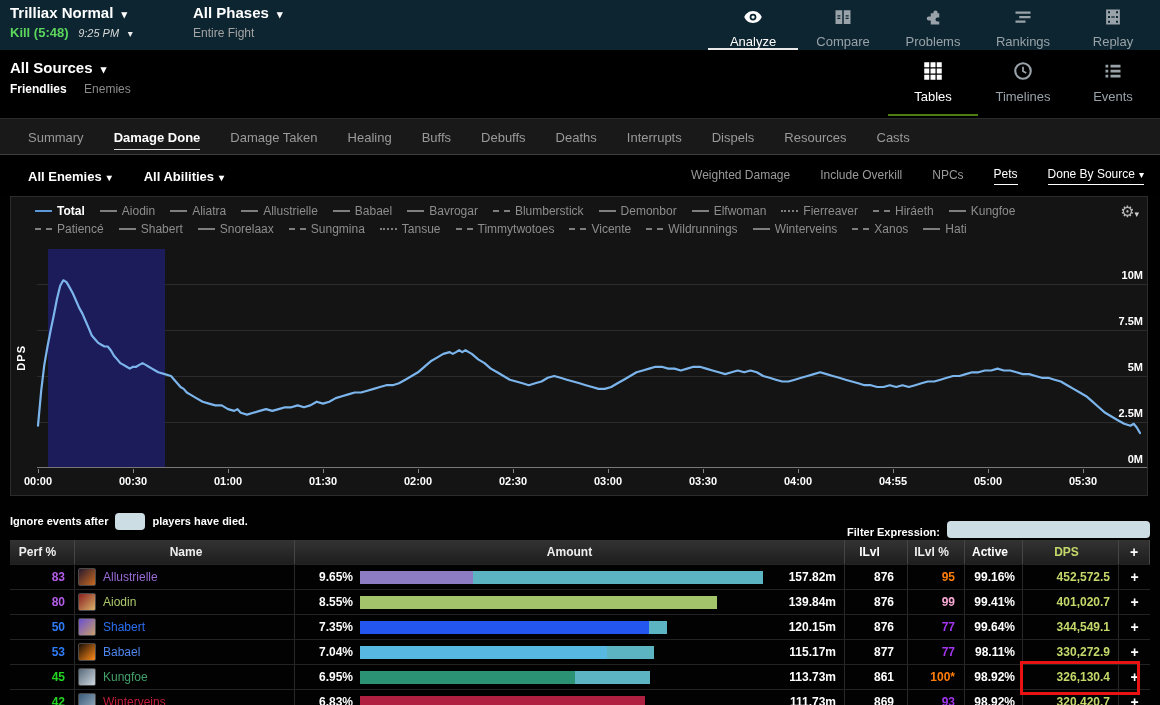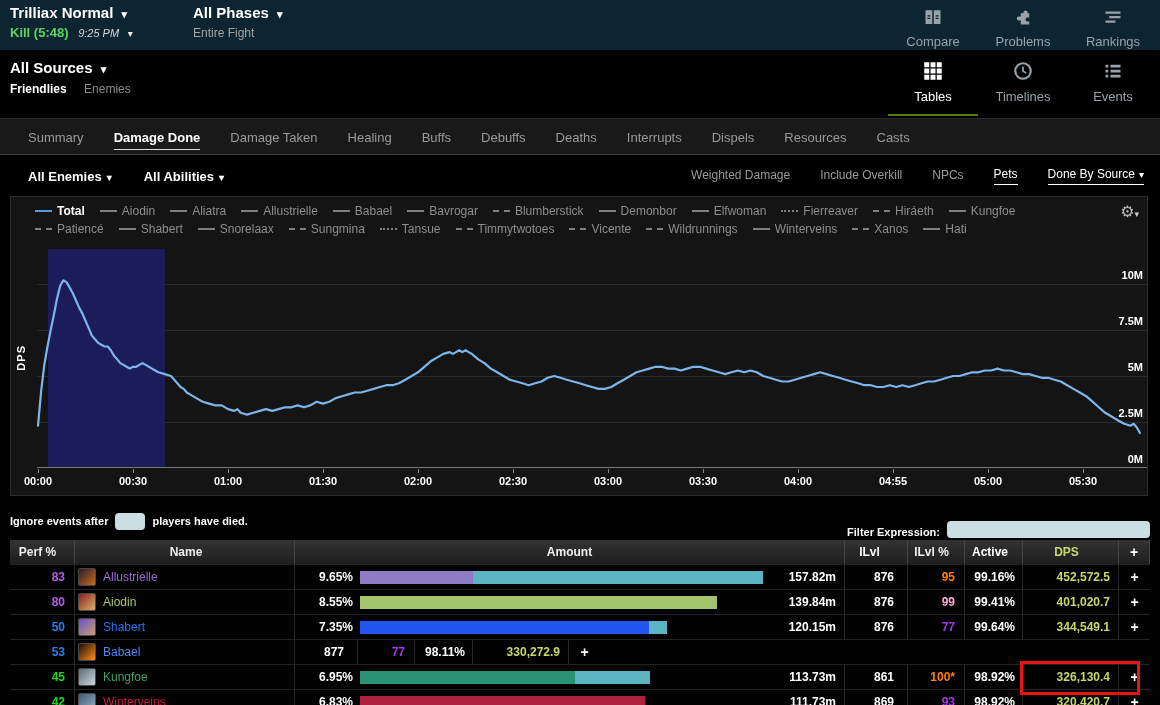--- a/index.html
+++ b/index.html
@@ -129,38 +129,61 @@
     </div>
   </div>
   <div class="phase-block">
     <div class="hdr-title">
       <span>All Phases</span>
       <span class="caret">▾</span>
     </div>
     <div class="phase-sub">Entire Fight</div>
   </div>
   <div class="top-nav" id="top-nav">
+      <div class="nav-item active">
+        <span><svg width="20" height="20" viewBox="0 0 16 16" fill="currentColor">
+            <path d="M8 3.2C4.6 3.2 1.9 5.6 1 8c.9 2.4 3.6 4.8 7 4.8S14.1 10.4 15 8c-.9-2.4-3.6-4.8-7-4.8z"></path>
+            <circle cx="8" cy="8" r="2.7" fill="#0d2530"></circle>
+            <circle cx="8" cy="8" r="1.3"></circle>
+          </svg></span>
+                   <span class="nv-label">Analyze</span>
+      </div>
       <div class="nav-item">
         <span><svg width="20" height="20" viewBox="0 0 16 16" fill="currentColor">
             <path d="M2 2.5h5.4v11H2zM8.6 2.5H14v11H8.6z"></path>
             <path d="M3.5 6.5h2.4v1H3.5zM3.5 8.5h2.4v1H3.5zM10.1 6.5h2.4v1h-2.4zM10.1 8.5h2.4v1h-2.4z" fill="#0d2530"></path>
           </svg></span>
                    <span class="nv-label">Compare</span>
       </div>
       <div class="nav-item">
         <span><svg width="20" height="20" viewBox="0 0 16 16" fill="currentColor">
             <path d="M6.2 14V10.8H4.6a1.6 1.6 0 1 1 0-3.2h1.6V5h2.2a1.7 1.7 0 1 1 3.2 0H13v3.4h-1.4a1.6 1.6 0 1 0 0 3.2H13V14z"></path>
           </svg></span>
                    <span class="nv-label">Problems</span>
       </div>
       <div class="nav-item">
         <span><svg width="20" height="20" viewBox="0 0 16 16" fill="currentColor">
             <path d="M2 3.5h12v1.8H2zM5 7.1h9v1.8H5zM2 10.7h8v1.8H2z"></path>
           </svg></span>
                    <span class="nv-label">Rankings</span>
+      </div>
+      <div class="nav-item">
+        <span><svg width="20" height="20" viewBox="0 0 16 16" fill="currentColor">
+            <path d="M2.5 2h11v12h-11z"></path>
+            <g fill="#0d2530">
+              <rect x="4" y="3.4" width="1.6" height="1.6"></rect>
+              <rect x="4" y="7.2" width="1.6" height="1.6"></rect>
+              <rect x="4" y="11" width="1.6" height="1.6"></rect>
+              <rect x="10.4" y="3.4" width="1.6" height="1.6"></rect>
+              <rect x="10.4" y="7.2" width="1.6" height="1.6"></rect>
+              <rect x="10.4" y="11" width="1.6" height="1.6"></rect>
+              <rect x="6.6" y="7.5" width="2.8" height="1"></rect>
+            </g>
+          </svg></span>
+                   <span class="nv-label">Replay</span>
       </div>
     </div>
 </div>
 
 <div id="header-sub">
   <div class="sources-block">
     <div class="hdr-title">
       <span>All Sources</span>
       <span class="caret">▾</span>
     </div>
@@ -462,20 +485,30 @@
      <div class="tcell c-activ">99.64%</div>
      <div class="tcell c-dps">344,549.1</div>
      <div class="tcell c-plus">+</div>
     </div>
     <div class="trow">
       <div class="tcell c-perf" style="color:#2f7cf6">53</div>
      <div class="tcell c-name">
        <div class="char-icon" style="background:linear-gradient(135deg,#1a0d05,#ff8c1a)"></div>
        <span class="char-name" style="color:#4e86f0">Babael</span>
      </div>
+     <div class="tcell c-amount">
+       <span class="amt-pct">7.04%</span>
+       <div class="bar-wrap">
+          <div class="bar" style="width:73%">
+            <div class="bar-seg" style="width:84%;background:#57b8e2"></div>
+            <div class="bar-seg" style="width:16%;background:#5cb4c2"></div>
+          </div>
+        </div>
+       <span class="amt-val">115.17m</span>
+     </div>
      <div class="tcell c-ilvl">877</div>
      <div class="tcell c-ilvlp" style="color:#a335ee">77</div>
      <div class="tcell c-activ">98.11%</div>
      <div class="tcell c-dps">330,272.9</div>
      <div class="tcell c-plus">+</div>
     </div>
     <div class="trow">
       <div class="tcell c-perf" style="color:#23d523">45</div>
      <div class="tcell c-name">
        <div class="char-icon" style="background:linear-gradient(135deg,#5a6a7a,#cdd8e0)"></div>

